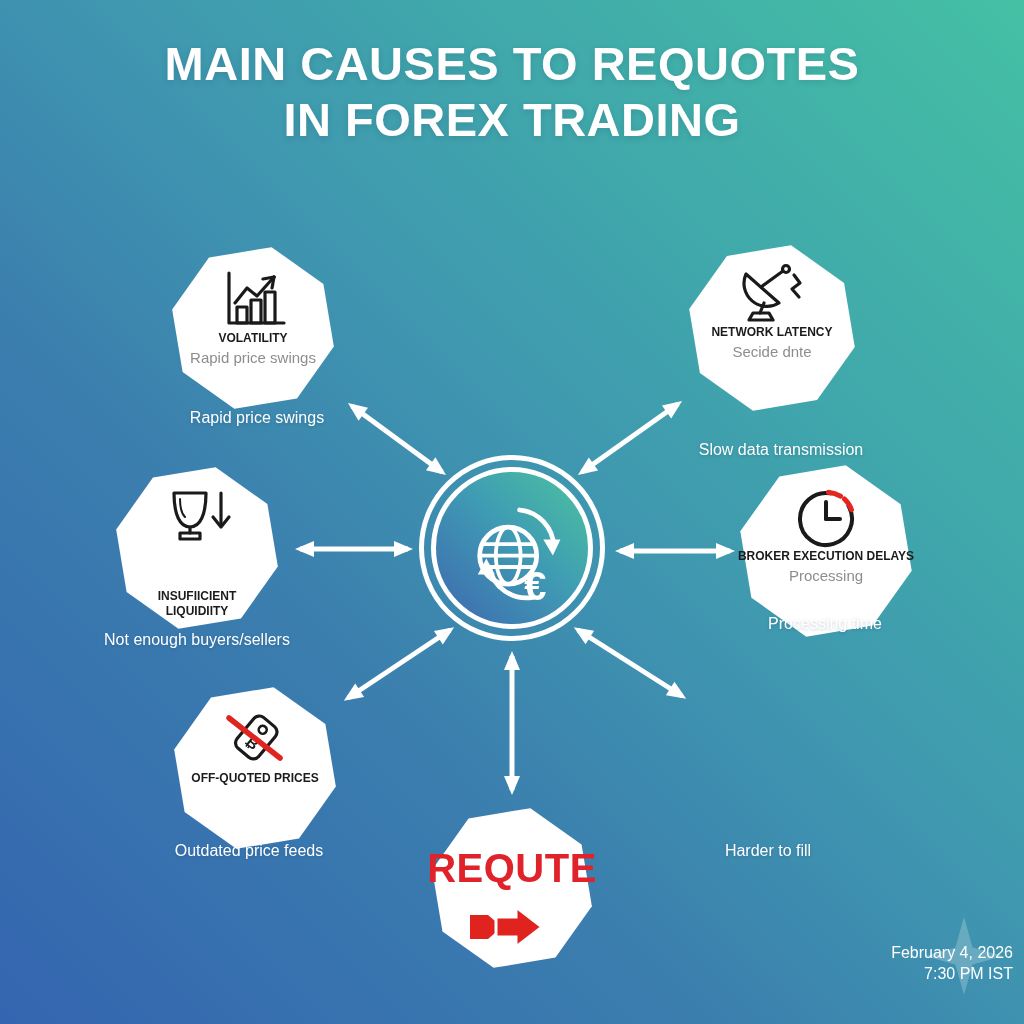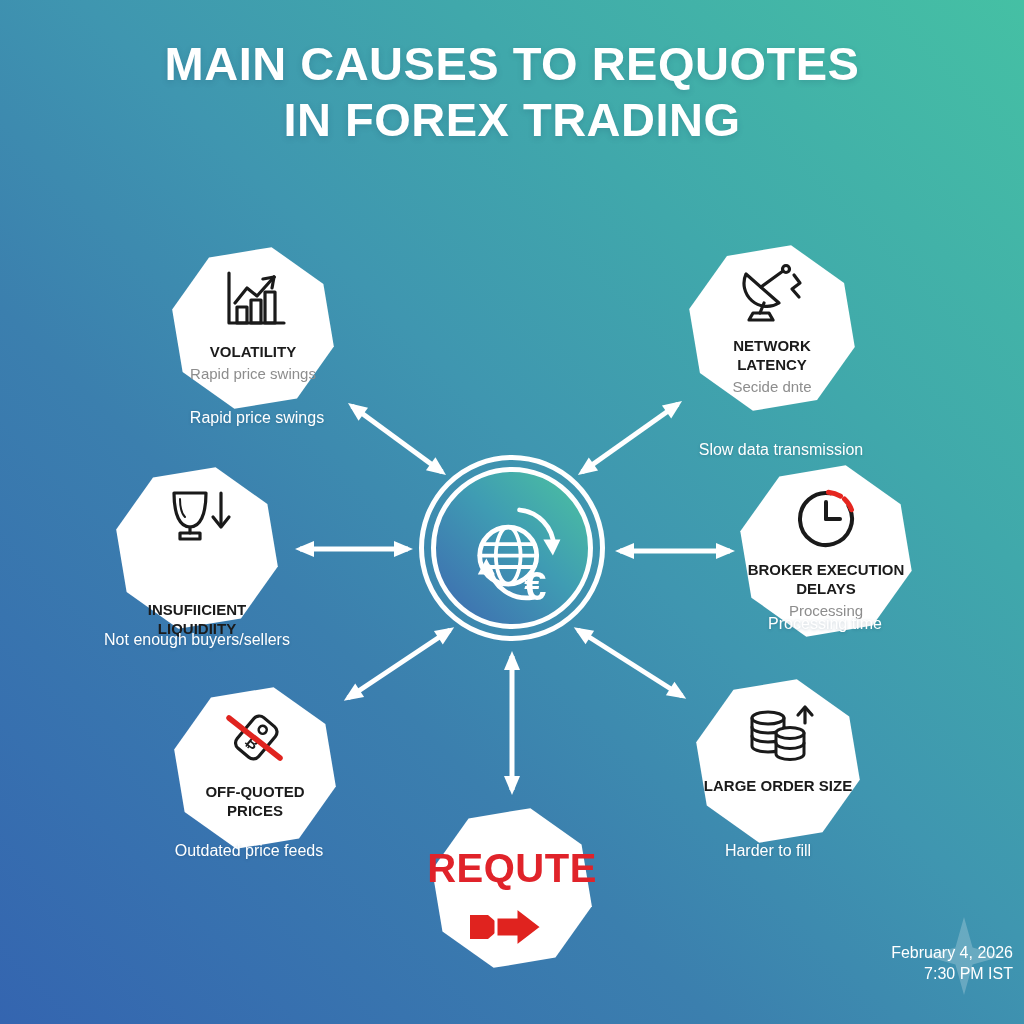--- a/index.html
+++ b/index.html
@@ -28,22 +28,22 @@
     filter:drop-shadow(0 10px 16px rgba(8,40,80,.22));
   }
   .node-content{
     position:absolute;top:0;left:50%;transform:translateX(-50%);
     width:200px;height:100%;
     display:flex;flex-direction:column;align-items:center;
     text-align:center;
   }
   .node-icon{flex:0 0 auto;}
   .node-title{
-    font-weight:bold;color:#1b1b1b;font-size:15px;line-height:1.25;
-    margin-top:12px;
+    font-weight:bold;color:#1b1b1b;font-size:12px;line-height:1.25;
+    margin-top:0;
   }
   .node-subtitle{color:#8d8d8d;font-size:15px;margin-top:3px;}
   .caption{
     position:absolute;text-align:center;color:#ffffff;font-size:16px;
     text-shadow:0 1px 3px rgba(20,60,90,.25);
   }
   
   .n-volatility{left:170px;top:245px;width:166px;height:166px;}
   .n-volatility .node-content{padding-top:22px;}
   .n-network{left:687px;top:243px;width:170px;height:170px;}
@@ -220,43 +220,20 @@
           <circle cx="39" cy="20" r="4" fill="none" stroke="#1a1a1a" stroke-width="2.6"></circle>
           <text x="33" y="42" font-size="15" font-weight="bold" fill="#1a1a1a">₿</text>
         </g>
         <line x1="13" y1="11" x2="64" y2="51" stroke="#e0241f" stroke-width="5.5" stroke-linecap="round"></line>
       </svg>
       <div class="node-title" style="width:140px;">OFF-QUOTED PRICES</div>
     </div>
   </div>
   <div class="caption cap-offquoted">Outdated price feeds</div>
 
-  <div class="node n-large">
-    <div class="oct"></div>
-    <div class="node-content">
-      <svg class="node-icon" width="80" height="62" viewBox="0 0 80 62">
-        <g stroke="#1a1a1a" stroke-width="3" fill="none" stroke-linecap="round">
-          <ellipse cx="30" cy="15" rx="16" ry="6"></ellipse>
-          <path d="M14 15 V43 C14 46.3 21.2 49 30 49 C38.8 49 46 46.3 46 43 V15"></path>
-          <path d="M14 24 C14 27.3 21.2 30 30 30 C38.8 30 46 27.3 46 24"></path>
-          <path d="M14 33 C14 36.3 21.2 39 30 39 C38.8 39 46 36.3 46 33"></path>
-        </g>
-        <g stroke="#1a1a1a" stroke-width="3" fill="#ffffff" stroke-linecap="round">
-          <path d="M38 30 V51 C38 54 44.3 56.5 52 56.5 C59.7 56.5 66 54 66 51 V30"></path>
-          <ellipse cx="52" cy="30" rx="14" ry="5.5"></ellipse>
-          <path d="M38 40 C38 43 44.3 45.5 52 45.5 C59.7 45.5 66 43 66 40" fill="none"></path>
-        </g>
-        <g stroke="#1a1a1a" stroke-width="3.2" fill="none" stroke-linecap="round" stroke-linejoin="round">
-          <line x1="67" y1="20" x2="67" y2="5"></line>
-          <polyline points="60,12 67,4 74,12"></polyline>
-        </g>
-      </svg>
-      <div class="node-title">LARGE ORDER SIZE</div>
-    </div>
-  </div>
   <div class="caption cap-large">Harder to fill</div>
 
   <div class="node n-requote">
     <div class="oct"></div>
     <div class="node-content">
       <div class="requote-title">REQUTE</div>
       <svg width="100" height="52" viewBox="0 0 100 52" style="margin-top:10px;">
         <polygon points="8,14 26,14 40,26 26,38 8,38" fill="#e0231f"></polygon>
         <polygon points="34,16 54,16 54,6 80,26 54,46 54,36 34,36" fill="#e0231f" stroke="#ffffff" stroke-width="3"></polygon>
       </svg>

